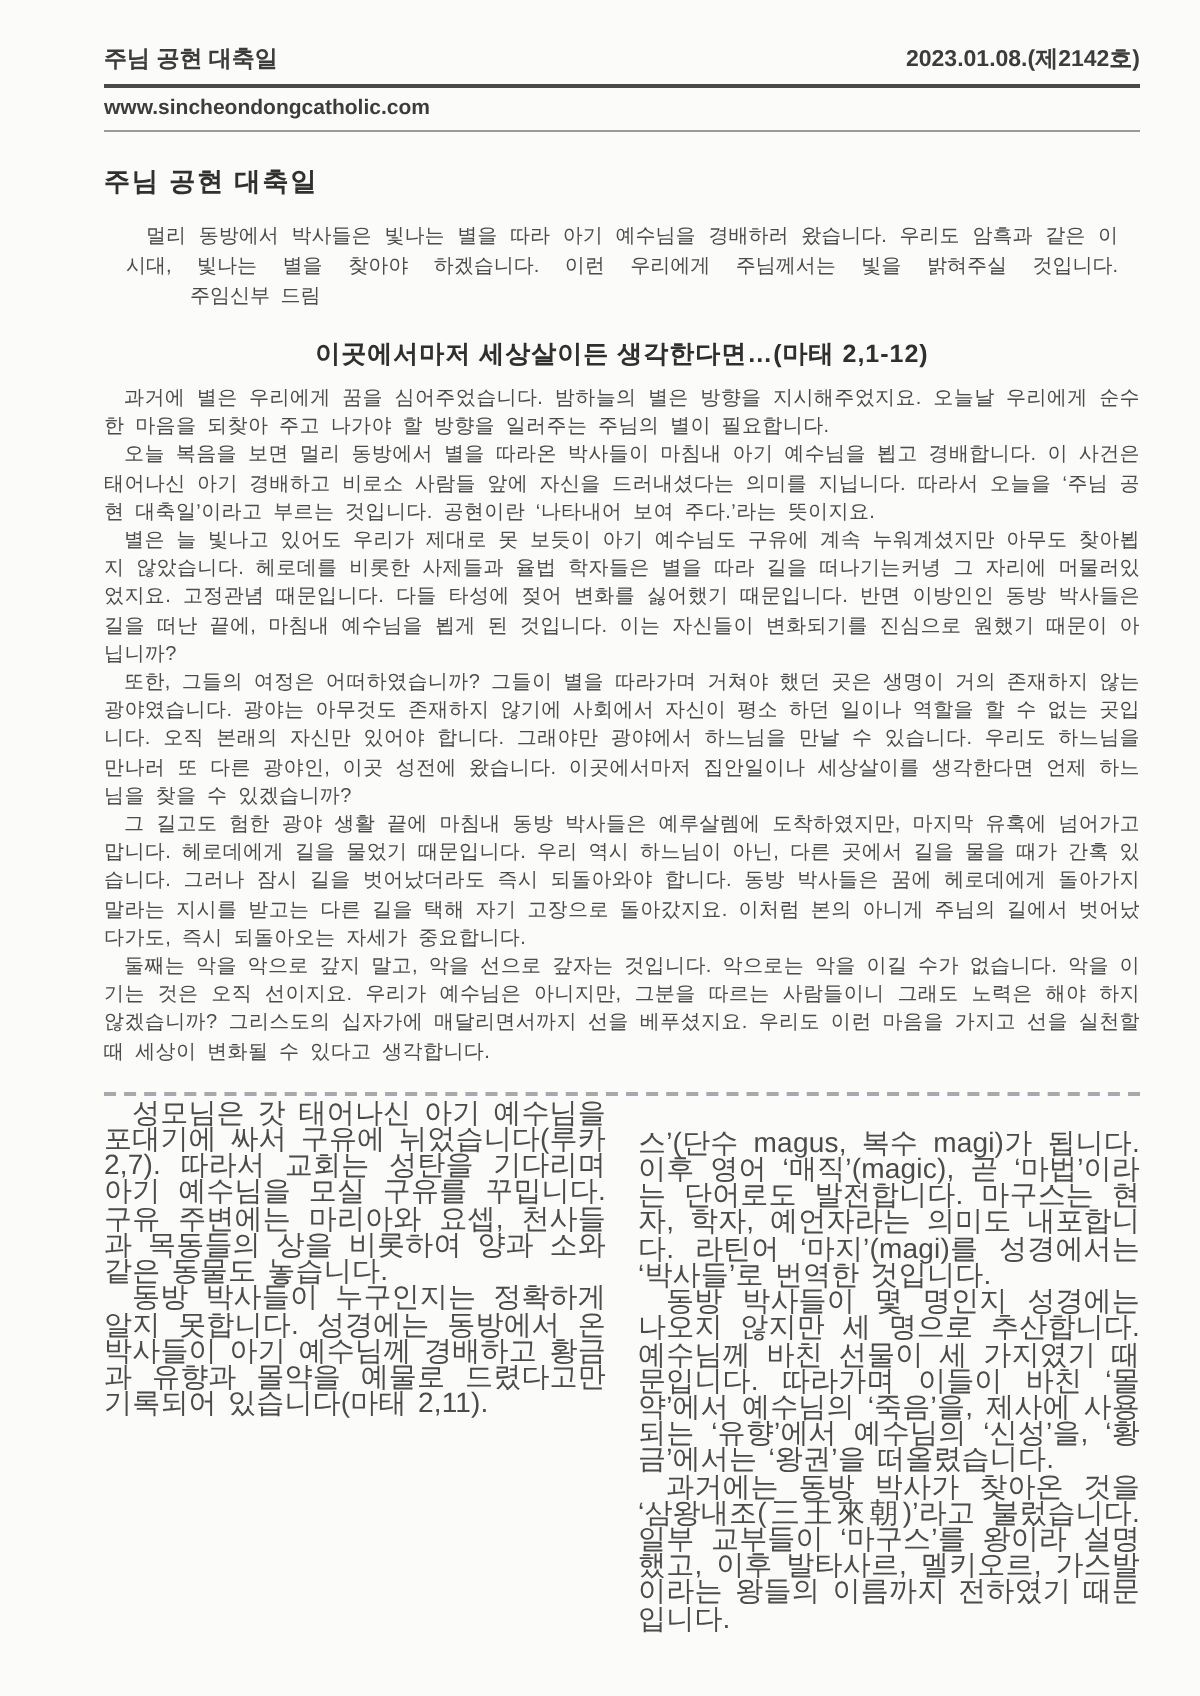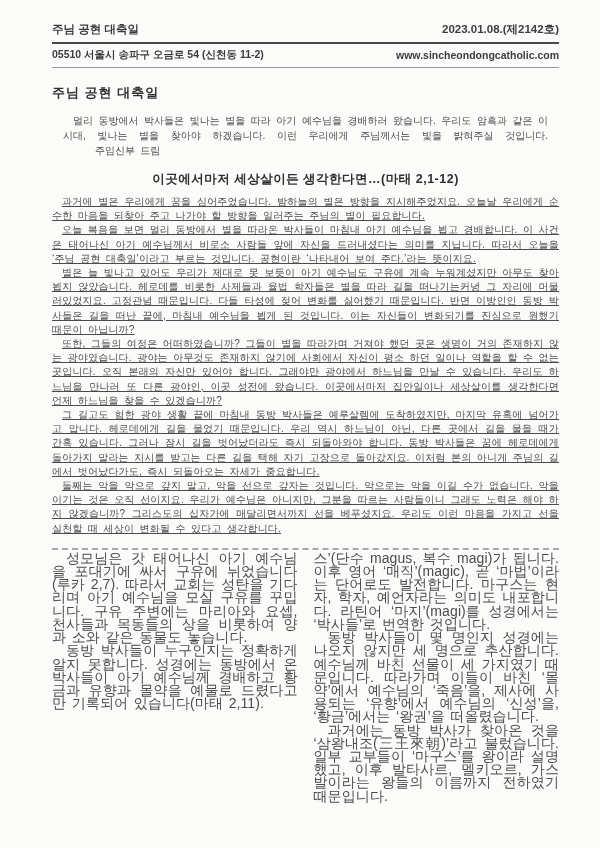--- a/index.html
+++ b/index.html
@@ -6,21 +6,21 @@
   body{
     width:600px;height:848px;
     background:#fbfbf9;
     font-family:"Liberation Sans","DejaVu Sans",sans-serif;
     color:#4b4b4b;
     -webkit-font-smoothing:antialiased;
   }
   .page{
     box-sizing:border-box;
     width:600px;height:848px;
-    padding:22px 41px 0 52px;
+    padding:22px 30px 0 52px;
     overflow:hidden;
   }
   
   .mast-row1{
     display:flex;justify-content:space-between;align-items:flex-end;
     font-size:11.5px;font-weight:bold;color:#3c3c3c;
     padding-bottom:5px;
     border-bottom:2.5px solid #4a4a4a;
   }
   .mast-row2{
@@ -42,67 +42,65 @@
   .sig{margin-left:3.2em;white-space:nowrap;}
   
   .homily-title{
     text-align:center;font-size:12.5px;font-weight:bold;color:#2f2f2f;
     margin:13px 0 7px 0;letter-spacing:0.5px;
   }
   .body-text p{
     margin:0;font-size:10px;line-height:14.2px;color:#4b4b4b;
     text-align:justify;text-indent:1em;word-spacing:2.4px;
     letter-spacing:0.2px;
-    text-decoration:underline;
   }
   
   .dashed-divider{
     border:none;border-top:2px dashed #a8a8ae;
     margin:12px 0 2px 0;height:0;
   }
   
   .magi-heading{
     font-size:13px;font-weight:bold;color:#303030;
     margin:14px 0 8px 0;letter-spacing:1px;
   }
   .columns{display:flex;gap:16px;}
   .col{flex:1 1 0;}
   .col p{
     margin:0;font-size:14px;line-height:13.2px;color:#4b4b4b;
     text-align:justify;text-indent:1em;word-spacing:1.6px;
     letter-spacing:0.1px;
   }
-  .col p.no-indent{text-indent:0;}
+  .col p.no-indent{text-indent:0;margin-top:15px;}
 </style>
 </head>
 <body>
 
 <div class="page">
 
   <header>
     <div class="mast-row1">
       <span>주님 공현 대축일</span>
       <span>2023.01.08.(제2142호)</span>
     </div>
     <div class="mast-row2">
-      <span>05510 서울시 송파구 오금로 54 (신천동 11-2)</span>
       <span>www.sincheondongcatholic.com</span>
     </div>
   </header>
 
   <section>
     <h2 class="section-heading">주님 공현 대축일</h2>
     <p class="pastor-note"><span>멀리 동방에서 박사들은 빛나는 별을 따라 아기 예수님을 경배하러 왔습니다. 우리도 암흑과 같은 이 시대, 빛나는 별을 찾아야 하겠습니다. 이런 우리에게 주님께서는 빛을 밝혀주실 것입니다.</span><span class="sig">주임신부 드림</span></p>
   </section>
 
   <section>
     <h2 class="homily-title">이곳에서마저 세상살이든 생각한다면…(마태 2,1-12)</h2>
     <div class="body-text">
       <p>과거에 별은 우리에게 꿈을 심어주었습니다. 밤하늘의 별은 방향을 지시해주었지요. 오늘날 우리에게 순수한 마음을 되찾아 주고 나가야 할 방향을 일러주는 주님의 별이 필요합니다.</p>
-      <p>오늘 복음을 보면 멀리 동방에서 별을 따라온 박사들이 마침내 아기 예수님을 뵙고 경배합니다. 이 사건은 태어나신 아기 예수님께서 비로소 사람들 앞에 자신을 드러내셨다는 의미를 지닙니다. 따라서 오늘을 ‘주님 공현 대축일’이라고 부르는 것입니다. 공현이란 ‘나타내어 보여 주다.’라는 뜻이지요.</p>
+      <p>오늘 복음을 보면 멀리 동방에서 별을 따라온 박사들이 마침내 아기 예수님을 뵙고 경배합니다. 이 사건은 태어나신 아기 경배하고 비로소 사람들 앞에 자신을 드러내셨다는 의미를 지닙니다. 따라서 오늘을 ‘주님 공현 대축일’이라고 부르는 것입니다. 공현이란 ‘나타내어 보여 주다.’라는 뜻이지요.</p>
       <p>별은 늘 빛나고 있어도 우리가 제대로 못 보듯이 아기 예수님도 구유에 계속 누워계셨지만 아무도 찾아뵙지 않았습니다. 헤로데를 비롯한 사제들과 율법 학자들은 별을 따라 길을 떠나기는커녕 그 자리에 머물러있었지요. 고정관념 때문입니다. 다들 타성에 젖어 변화를 싫어했기 때문입니다. 반면 이방인인 동방 박사들은 길을 떠난 끝에, 마침내 예수님을 뵙게 된 것입니다. 이는 자신들이 변화되기를 진심으로 원했기 때문이 아닙니까?</p>
       <p>또한, 그들의 여정은 어떠하였습니까? 그들이 별을 따라가며 거쳐야 했던 곳은 생명이 거의 존재하지 않는 광야였습니다. 광야는 아무것도 존재하지 않기에 사회에서 자신이 평소 하던 일이나 역할을 할 수 없는 곳입니다. 오직 본래의 자신만 있어야 합니다. 그래야만 광야에서 하느님을 만날 수 있습니다. 우리도 하느님을 만나러 또 다른 광야인, 이곳 성전에 왔습니다. 이곳에서마저 집안일이나 세상살이를 생각한다면 언제 하느님을 찾을 수 있겠습니까?</p>
       <p>그 길고도 험한 광야 생활 끝에 마침내 동방 박사들은 예루살렘에 도착하였지만, 마지막 유혹에 넘어가고 맙니다. 헤로데에게 길을 물었기 때문입니다. 우리 역시 하느님이 아닌, 다른 곳에서 길을 물을 때가 간혹 있습니다. 그러나 잠시 길을 벗어났더라도 즉시 되돌아와야 합니다. 동방 박사들은 꿈에 헤로데에게 돌아가지 말라는 지시를 받고는 다른 길을 택해 자기 고장으로 돌아갔지요. 이처럼 본의 아니게 주님의 길에서 벗어났다가도, 즉시 되돌아오는 자세가 중요합니다.</p>
       <p>둘째는 악을 악으로 갚지 말고, 악을 선으로 갚자는 것입니다. 악으로는 악을 이길 수가 없습니다. 악을 이기는 것은 오직 선이지요. 우리가 예수님은 아니지만, 그분을 따르는 사람들이니 그래도 노력은 해야 하지 않겠습니까? 그리스도의 십자가에 매달리면서까지 선을 베푸셨지요. 우리도 이런 마음을 가지고 선을 실천할 때 세상이 변화될 수 있다고 생각합니다.</p>
     </div>
   </section>
 
   <div class="dashed-divider"></div>
 
   <section>

